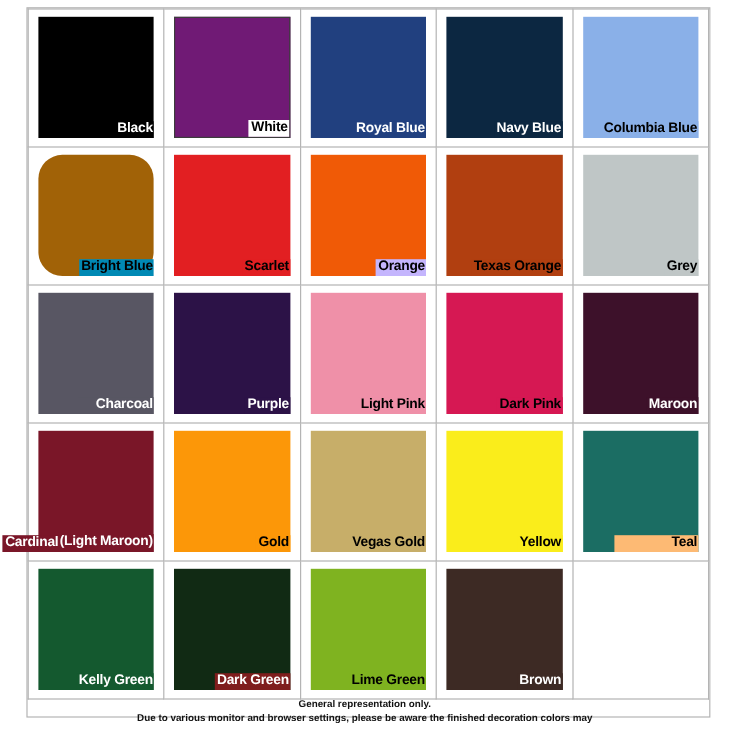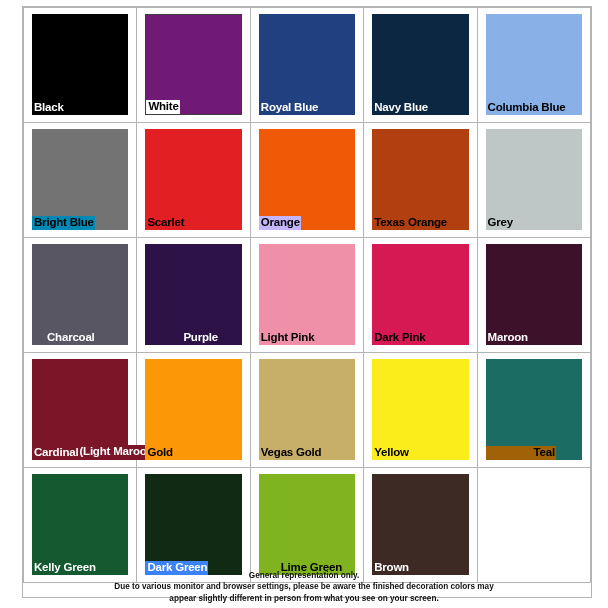--- a/index.html
+++ b/index.html
@@ -57,21 +57,21 @@
     padding: 6px 8px 7px 8px;
   }
 
   .swatch {
     position: relative;
     width: 100%;
     height: 100%;
     box-sizing: border-box;
     display: flex;
     align-items: flex-end;
-    justify-content: flex-start;
+    justify-content: flex-end;
   }
   .swatch.outlined {
     border: 1px solid #3c3c3c;
   }
 
   .swatch-label {
     font-size: 11.5px;
     font-weight: bold;
     line-height: 1.05;
     letter-spacing: -0.2px;
@@ -140,21 +140,21 @@
               <div class="cell-inner">
                 <div class="swatch" style="background: rgb(138, 176, 232);">
                   <span class="swatch-label" style="color: rgb(0, 0, 0); background: rgb(138, 176, 232);">Columbia Blue</span>
                 </div>
               </div>
             </td>
           </tr>
           <tr>
             <td>
               <div class="cell-inner">
-                <div class="swatch" style="background: #737373;">
+                <div class="swatch" style="background: #a16207; border-radius: 20px;">
                   <span class="swatch-label" style="color: rgb(0, 0, 0); background: rgb(0, 137, 180);">Bright Blue</span>
                 </div>
               </div>
             </td>
             <td>
               <div class="cell-inner">
                 <div class="swatch" style="background: rgb(226, 31, 34);">
                   <span class="swatch-label" style="color: rgb(0, 0, 0); background: rgb(226, 31, 34);">Scarlet</span>
                 </div>
               </div>
@@ -244,37 +244,37 @@
             <td>
               <div class="cell-inner">
                 <div class="swatch" style="background: rgb(250, 237, 27);">
                   <span class="swatch-label" style="color: rgb(0, 0, 0); background: rgb(250, 237, 27);">Yellow</span>
                 </div>
               </div>
             </td>
             <td>
               <div class="cell-inner">
                 <div class="swatch" style="background: rgb(27, 109, 99);">
-                  <span class="swatch-label" style="color: rgb(0, 0, 0); background: #a16207; padding-left: 48px;">Teal</span>
+                  <span class="swatch-label" style="color: rgb(0, 0, 0); background: #fdba74; padding-left: 48px;">Teal</span>
                 </div>
               </div>
             </td>
           </tr>
           <tr>
             <td>
               <div class="cell-inner">
                 <div class="swatch" style="background: rgb(20, 89, 47);">
                   <span class="swatch-label" style="color: rgb(255, 255, 255); background: rgb(20, 89, 47);">Kelly Green</span>
                 </div>
               </div>
             </td>
             <td>
               <div class="cell-inner">
                 <div class="swatch" style="background: rgb(17, 42, 20);">
-                  <span class="swatch-label" style="color: rgb(255, 255, 255); background: #3b82f6;">Dark Green</span>
+                  <span class="swatch-label" style="color: rgb(255, 255, 255); background: #7f1d1d;">Dark Green</span>
                 </div>
               </div>
             </td>
             <td>
               <div class="cell-inner">
                 <div class="swatch" style="background: rgb(127, 179, 32); padding-left: 20px;">
                   <span class="swatch-label" style="color: rgb(0, 0, 0); background: rgb(127, 179, 32);">Lime Green</span>
                 </div>
               </div>
             </td>
@@ -291,16 +291,15 @@
               </div>
             </td>
           </tr>
         </tbody>
     </table>
   </div>
 
   <div id="disclaimer">
     <div>General representation only.</div>
     <div>Due to various monitor and browser settings, please be aware the finished decoration colors may</div>
-    <div>appear slightly different in person from what you see on your screen.</div>
   </div>
 
 </div>
 
 </body></html>

